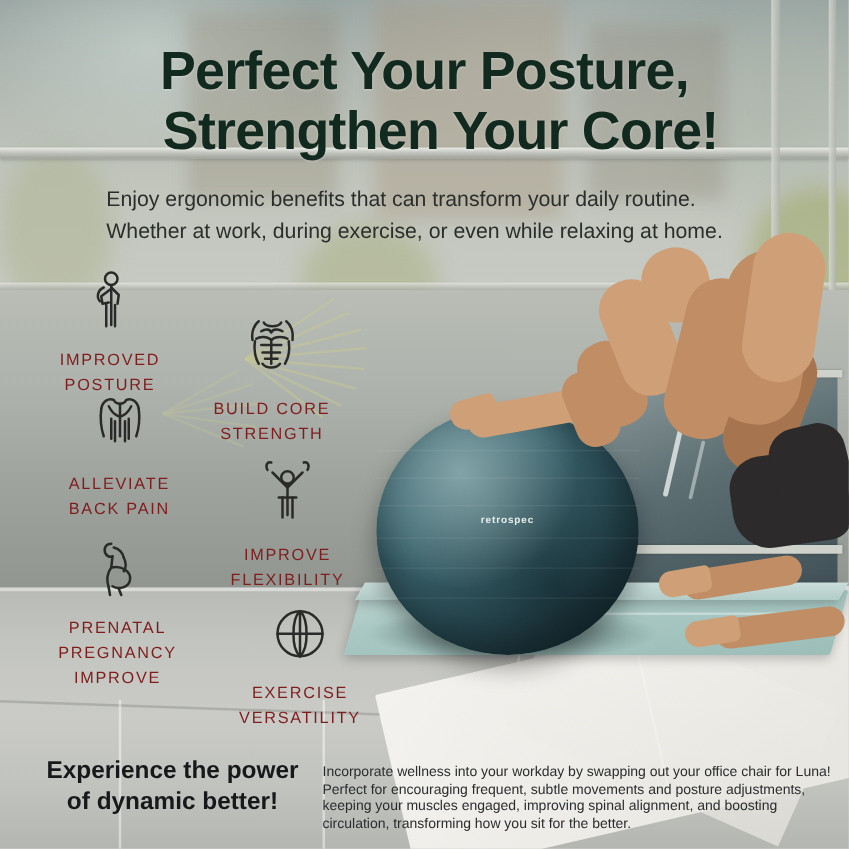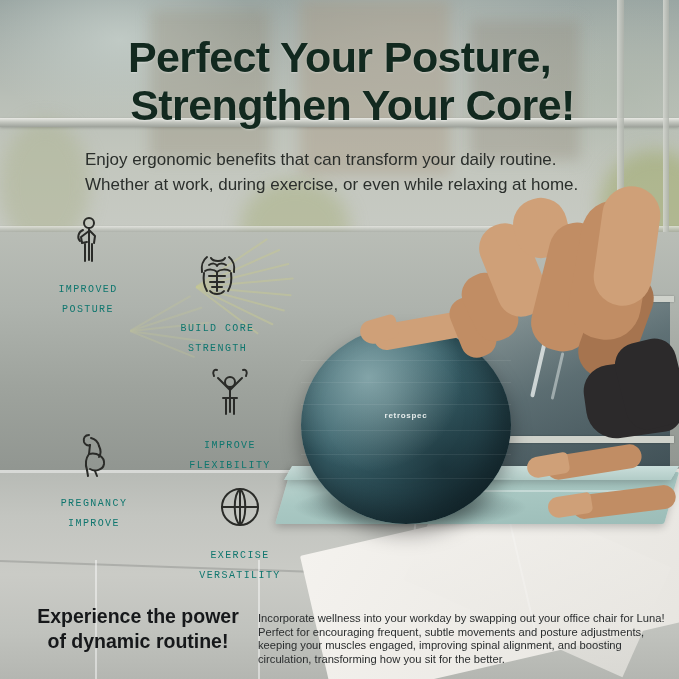--- a/index.html
+++ b/index.html
@@ -125,23 +125,23 @@
     text-shadow:0 1px 2px rgba(255,255,255,.35);
   }
   .headline .l2 { display:block;padding-left:26px; }
   .subtitle {
     position:absolute; left:85px; top:148px; width:510px;
     color:#2b2f2c;
     font-size:17px; line-height:24.5px;
   }
 
   .benefit {
-    position:absolute; text-align:center; color:#0f766e;
-    font-size:10px; line-height:20px; letter-spacing:1.4px;
-    font-family:Liberation Mono, monospace;
+    position:absolute; text-align:center; color:#7f1d1d;
+    font-size:13px; line-height:20px; letter-spacing:1.4px;
+    font-family:Liberation Sans, sans-serif;
   }
   .benefit .ico {
     display:block; margin:0 auto 6px auto;
   }
   .benefit .lbl { display:block; white-space:nowrap; }
 
   .tagline {
     position:absolute; left:22px; top:604px; width:232px;
     text-align:center; color:#16181a;
     font-size:19.5px; line-height:25px; font-weight:bold;
@@ -282,20 +282,38 @@
         <path d="M19 23 L35 23 M20 29 L34 29 M22 34 L32 34"></path>
         <path d="M14 20 C13 27 14 33 17 38"></path>
         <path d="M41 20 C42 27 41 33 38 38"></path>
         <path d="M20 38 C23 42 31 42 34 38"></path>
       </svg>
     </span>
     <span class="lbl">BUILD CORE</span>
     <span class="lbl">STRENGTH</span>
   </div>
 
+  <div class="benefit" style="left:8px;top:315px;width:175px;">
+    <span class="ico">
+      <svg width="56" height="50" viewBox="0 0 56 50" fill="none" stroke="#2a2b28" stroke-width="2" stroke-linecap="round" stroke-linejoin="round">
+        <path d="M13 12 C14 6 19 3 23 5"></path>
+        <path d="M43 12 C42 6 37 3 33 5"></path>
+        <path d="M23 5 C25 9 31 9 33 5"></path>
+        <path d="M28 8 L28 34"></path>
+        <path d="M19 10 C21 14 24 17 27 18"></path>
+        <path d="M37 10 C35 14 32 17 29 18"></path>
+        <path d="M13 12 C12 20 13 28 15 34"></path>
+        <path d="M43 12 C44 20 43 28 41 34"></path>
+        <path d="M21 20 L21 36 M35 20 L35 36"></path>
+        <path d="M24 22 L24 38 M32 22 L32 38"></path>
+      </svg>
+    </span>
+    <span class="lbl">ALLEVIATE</span>
+    <span class="lbl">BACK PAIN</span>
+  </div>
 
   <div class="benefit" style="left:140px;top:368px;width:180px;text-align:center;">
     <span class="ico">
       <svg width="56" height="54" viewBox="0 0 56 54" fill="none" stroke="#2a2b28" stroke-width="2" stroke-linecap="round" stroke-linejoin="round">
         <circle cx="28" cy="14" r="5"></circle>
         <path d="M28 19 L28 44"></path>
         <path d="M28 22 L16 10 M28 22 L40 10"></path>
         <path d="M24 30 L24 46 M32 30 L32 46"></path>
         <path d="M21 30 L35 30"></path>
         <path d="M12 8 C10 4 12 1 15 2"></path>
@@ -311,38 +329,39 @@
       <svg width="54" height="50" viewBox="0 0 54 50" fill="none" stroke="#2a2b28" stroke-width="2" stroke-linecap="round" stroke-linejoin="round">
         <path d="M22 5 C18 5 16 8 17 12 C18 15 21 16 23 15"></path>
         <path d="M23 15 L22 24"></path>
         <path d="M22 24 C30 22 38 27 37 34 C36 40 28 42 23 39"></path>
         <path d="M22 24 C19 28 18 34 20 40"></path>
         <path d="M20 40 L21 46 M28 41 L30 46"></path>
         <path d="M24 8 C28 9 31 12 32 16"></path>
         <path d="M32 16 C34 20 34 24 32 27"></path>
       </svg>
     </span>
+    <span class="lbl">PRENATAL</span>
     <span class="lbl">PREGNANCY</span>
     <span class="lbl">IMPROVE</span>
   </div>
 
   <div class="benefit" style="left:150px;top:482px;width:180px;">
     <span class="ico">
       <svg width="50" height="50" viewBox="0 0 50 50" fill="none" stroke="#2a2b28" stroke-width="2" stroke-linecap="round" stroke-linejoin="round">
         <circle cx="25" cy="25" r="18"></circle>
         <path d="M25 7 C18 13 18 37 25 43"></path>
         <path d="M25 7 C32 13 32 37 25 43"></path>
         <path d="M7 25 L43 25"></path>
         <path d="M25 7 L25 43"></path>
       </svg>
     </span>
     <span class="lbl">EXERCISE</span>
     <span class="lbl">VERSATILITY</span>
   </div>
 
   <div class="tagline">
     <span>Experience the power</span><br>
-    <span>of dynamic routine!</span>
+    <span>of dynamic better!</span>
   </div>
 
   <div class="body-copy">Incorporate wellness into your workday by swapping out your office chair for Luna! Perfect for encouraging frequent, subtle movements and posture adjustments, keeping your muscles engaged, improving spinal alignment, and boosting circulation, transforming how you sit for the better.</div>
 
 </div>
 
 </body></html>

